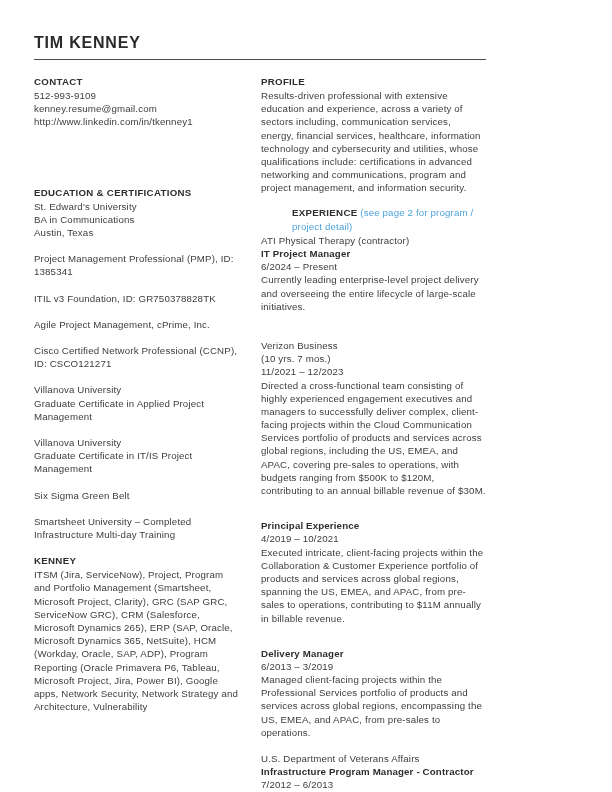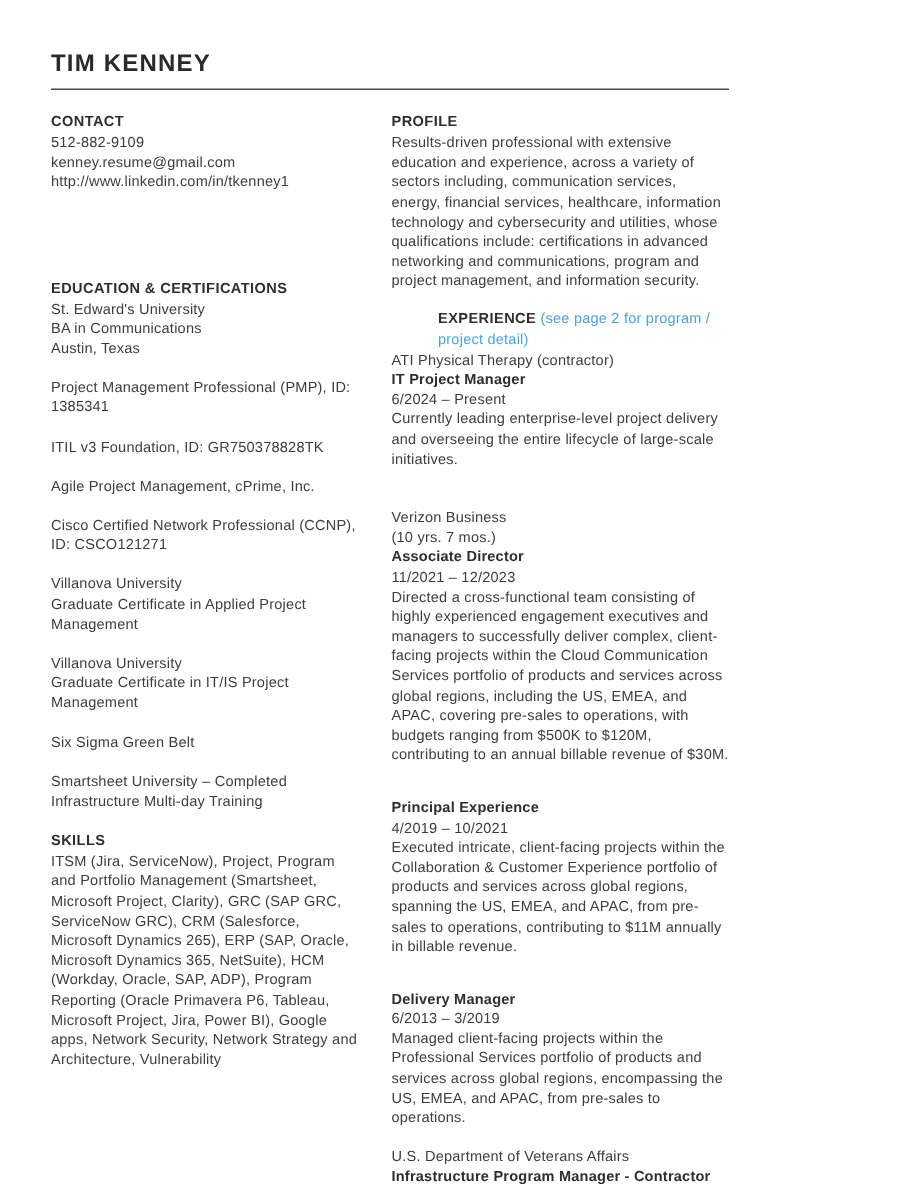--- a/index.html
+++ b/index.html
@@ -58,21 +58,21 @@
 
   <div class="name">TIM KENNEY</div>
   <hr class="rule">
 
   <div class="columns">
 
     <div class="col-left">
 
       <div class="contact-section">
         <div class="sec-heading">CONTACT</div>
-        <div>512-882-9109</div>
+        <div>512-993-9109</div>
         <div>kenney.resume@gmail.com</div>
         <div>http://www.linkedin.com/in/tkenney1</div>
       </div>
 
       <div>
         <div class="sec-heading">EDUCATION &amp; CERTIFICATIONS</div>
         <div class="block">St. Edward's University
 BA in Communications
 Austin, Texas</div>
         <div class="block">Project Management Professional (PMP), ID: 1385341</div>
@@ -81,21 +81,21 @@
         <div class="block">Cisco Certified Network Professional (CCNP), ID: CSCO121271</div>
         <div class="block">Villanova University
 Graduate Certificate in Applied Project Management</div>
         <div class="block">Villanova University
 Graduate Certificate in IT/IS Project Management</div>
         <div class="block">Six Sigma Green Belt</div>
         <div class="block">Smartsheet University – Completed Infrastructure Multi-day Training</div>
       </div>
 
       <div class="skills-section">
-        <div class="sec-heading">SKILLS</div>
+        <div class="sec-heading">KENNEY</div>
         <div>ITSM (Jira, ServiceNow), Project, Program and Portfolio Management (Smartsheet, Microsoft Project, Clarity), GRC (SAP GRC, ServiceNow GRC), CRM (Salesforce, Microsoft Dynamics 265), ERP (SAP, Oracle, Microsoft Dynamics 365, NetSuite), HCM (Workday, Oracle, SAP, ADP), Program Reporting (Oracle Primavera P6, Tableau, Microsoft Project, Jira, Power BI), Google apps, Network Security, Network Strategy and Architecture, Vulnerability</div>
       </div>
 
     </div>
 
     <div class="col-right">
 
       <div class="profile-section">
         <div class="sec-heading">PROFILE</div>
         <div>Results-driven professional with extensive education and experience, across a variety of sectors including, communication services, energy, financial services, healthcare, information technology and cybersecurity and utilities, whose qualifications include: certifications in advanced networking and communications, program and project management, and information security.</div>
@@ -110,21 +110,20 @@
         <div class="job gap-lg">
           <div class="company">ATI Physical Therapy (contractor)</div>
           <div class="job-title">IT Project Manager</div>
           <div class="dates">6/2024 – Present</div>
           <div class="desc">Currently leading enterprise-level project delivery and overseeing the entire lifecycle of large-scale initiatives.</div>
         </div>
 
         <div class="job gap-md">
           <div class="company">Verizon Business</div>
           <div class="tenure">(10 yrs. 7 mos.)</div>
-          <div class="job-title">Associate Director</div>
           <div class="dates">11/2021 – 12/2023</div>
           <div class="desc">Directed a cross-functional team consisting of highly experienced engagement executives and managers to successfully deliver complex, client-facing projects within the Cloud Communication Services portfolio of products and services across global regions, including the US, EMEA, and APAC, covering pre-sales to operations, with budgets ranging from $500K to $120M, contributing to an annual billable revenue of $30M.</div>
         </div>
 
         <div class="job gap-md">
           <div class="job-title">Principal Experience</div>
           <div class="dates">4/2019 – 10/2021</div>
           <div class="desc">Executed intricate, client-facing projects within the Collaboration &amp; Customer Experience portfolio of products and services across global regions, spanning the US, EMEA, and APAC, from pre-sales to operations, contributing to $11M annually in billable revenue.</div>
         </div>
 

